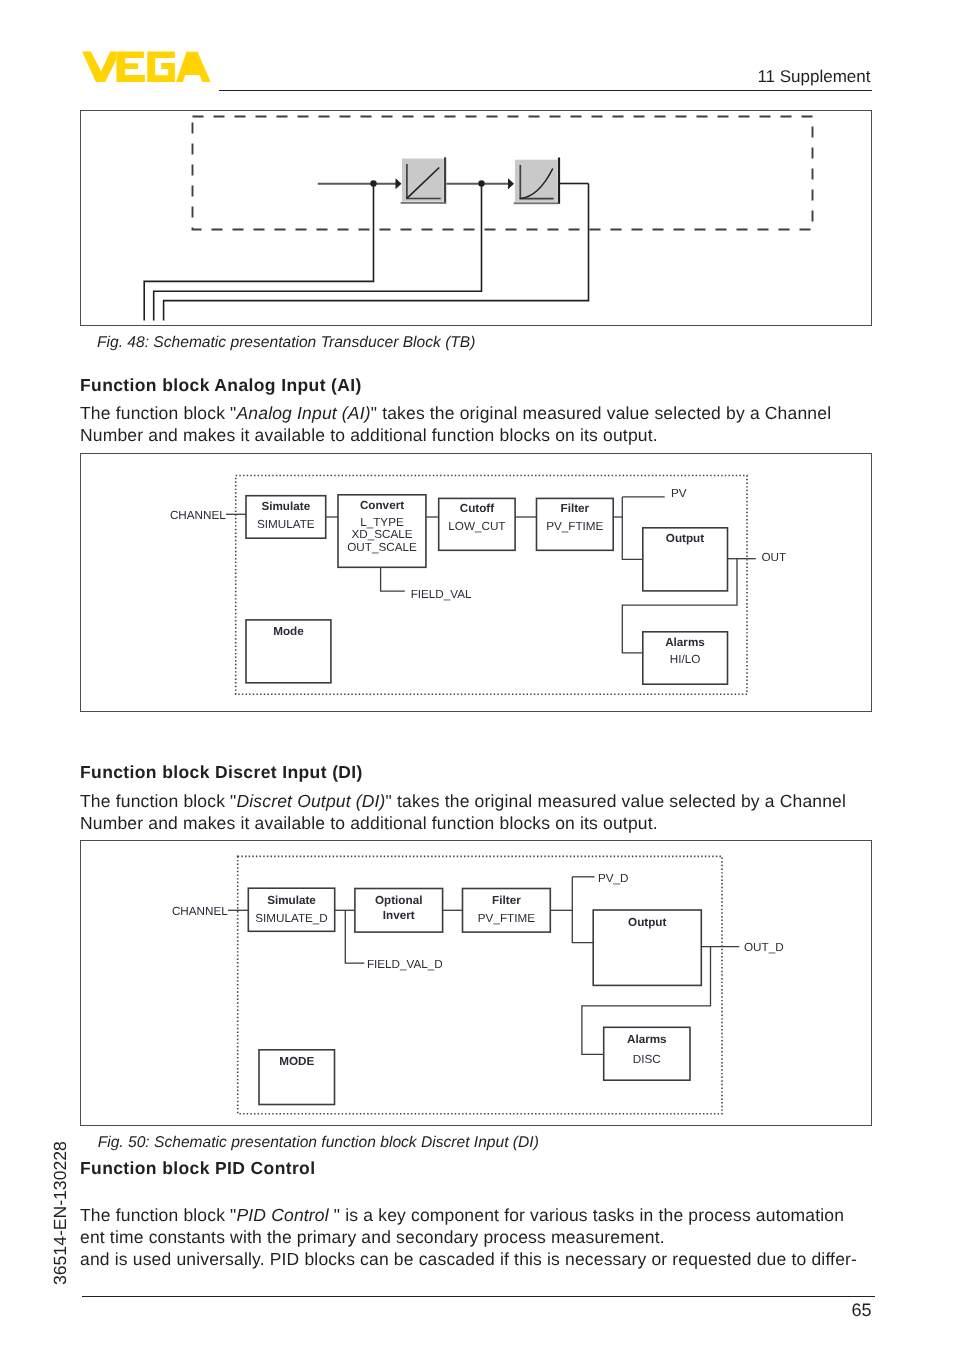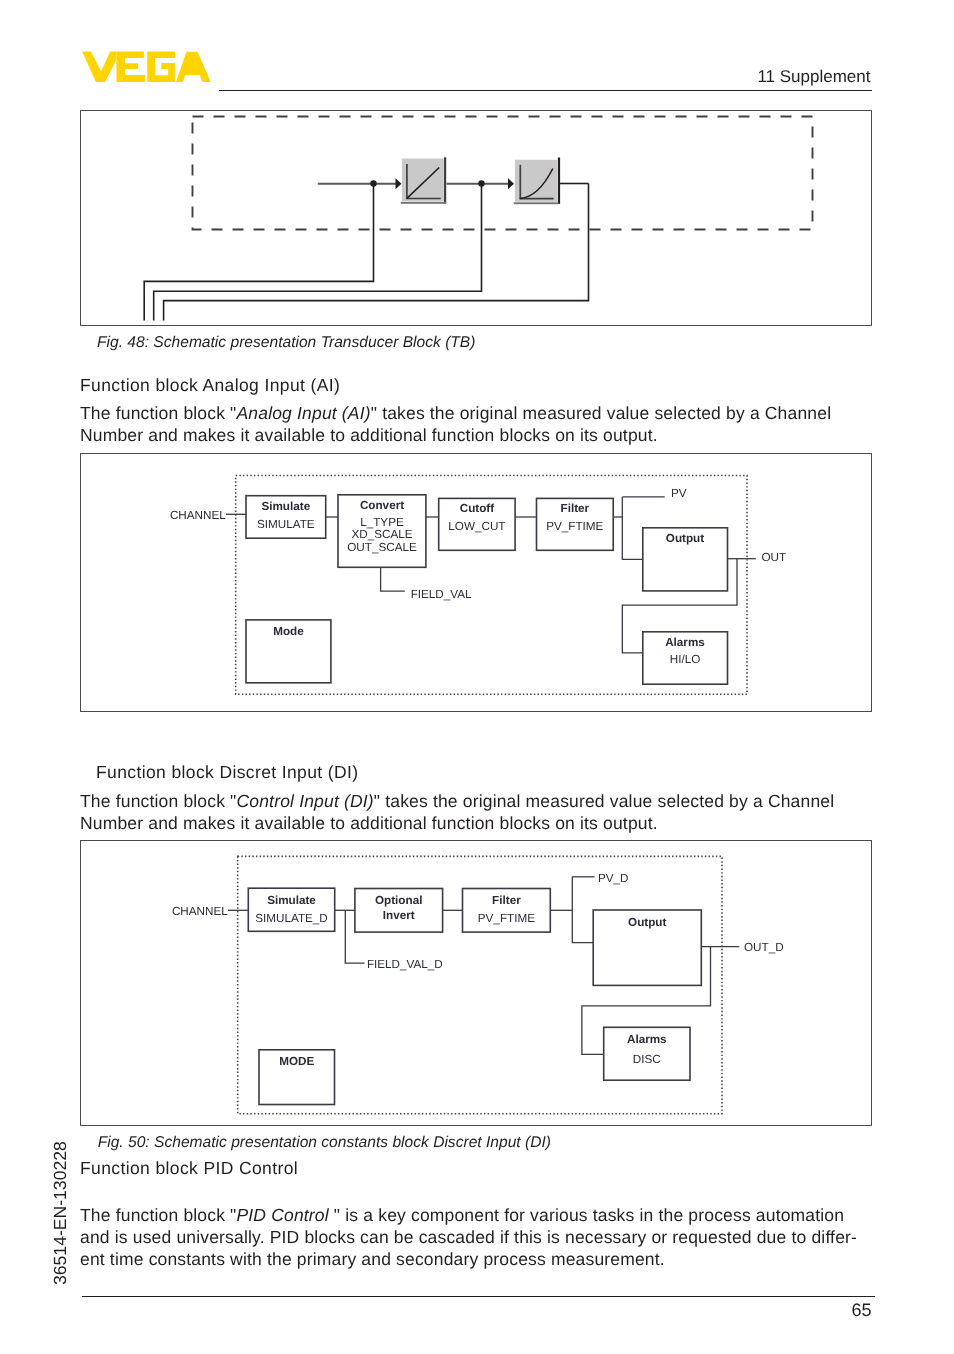--- a/index.html
+++ b/index.html
@@ -4,21 +4,21 @@
 <style>
   html,body{margin:0;padding:0;}
   body{width:954px;height:1354px;background:#ffffff;font-family:"Liberation Sans",sans-serif;color:#231f20;position:relative;overflow:hidden;-webkit-font-smoothing:antialiased;text-rendering:geometricPrecision;}
   .page{position:absolute;left:0;top:0;width:954px;height:1039px;}
   .abs{position:absolute;}
   #logo{left:81px;top:50.7px;width:130px;height:32px;overflow:visible;}
   #hdr-rule{left:218.9px;top:89.7px;width:653.1px;height:1.3px;background:#231f20;}
   #hdr-title{left:757.4px;top:67px;font-size:17px;white-space:nowrap;}
   .figbox{position:absolute;border:1px solid #4b4c4e;box-sizing:border-box;background:#fff;}
   .caption{position:absolute;font-size:15.6px;font-style:italic;white-space:nowrap;margin-left:17px;}
-  .h3{position:absolute;font-size:17.5px;font-weight:normal;letter-spacing:0.38px;white-space:nowrap;}
+  .h3{position:absolute;font-size:17.5px;font-weight:bold;letter-spacing:0.38px;white-space:nowrap;}
   .bodytext{position:absolute;font-size:17.5px;line-height:22px;letter-spacing:0.17px;}
   .bodytext i{font-style:italic;}
   .bodytext .ln{display:block;white-space:nowrap;}
   #sidecode{position:absolute;left:50px;top:1285px;font-size:17.6px;transform:rotate(-90deg);transform-origin:left top;white-space:nowrap;}
   .dg .bx rect{fill:#fff;stroke:#3b3b44;stroke-width:1.6;}
   .dg .tx text{font-family:"Liberation Sans",sans-serif;font-size:11.7px;fill:#2b2b38;}
   .dg .tx text.b{font-weight:bold;}
   #ftr-rule{left:81.5px;top:1295.5px;width:793.5px;height:1.3px;background:#231f20;}
   #ftr-left{left:79.5px;top:1301px;font-size:18.1px;white-space:nowrap;}
   #ftr-right{left:851.5px;top:1299.5px;font-size:18.1px;}
@@ -140,23 +140,23 @@
           <text class="b" x="207.5" y="180.5" text-anchor="middle">Mode</text>
           <text x="88.9" y="65">CHANNEL</text>
           <text x="329.7" y="143.5">FIELD_VAL</text>
           <text x="590" y="43">PV</text>
           <text x="680.4" y="107">OUT</text>
         </g>
       </g>
     </svg>
   </div>
 
-  <div class="h3" style="left:80px;top:762px;margin-left:16px;">Function block Discret Input (DI)</div>
+  <div class="h3" style="left:80px;top:762px;">Function block Discret Input (DI)</div>
   <div class="bodytext" style="left:80px;top:790px;width:762px;">
-      <span class="ln">The function block "<i>Control Input (DI)</i>" takes the original measured value selected by a Channel</span>
+      <span class="ln">The function block "<i>Discret Output (DI)</i>" takes the original measured value selected by a Channel</span>
       <span class="ln">Number and makes it available to additional function blocks on its output.</span>
     </div>
 
   <div class="figbox" id="fig50" style="left:80px;top:840px;width:792px;height:286px;">
     <svg width="790" height="284" viewBox="0 0 790 284">
       <g class="dg">
         <rect x="156.7" y="15.4" width="484.3" height="257.3" fill="none" stroke="#43434d" stroke-width="1.6" stroke-dasharray="1.45 2.2"></rect>
         <g stroke="#3b3b44" stroke-width="1.3" fill="none">
           <path d="M147 69.3 H167.3"></path>
           <path d="M253.7 69.3 H273.9"></path>
@@ -188,26 +188,26 @@
           <text x="565.8" y="222" text-anchor="middle">DISC</text>
           <text class="b" x="215.7" y="224" text-anchor="middle">MODE</text>
           <text x="90.9" y="74">CHANNEL</text>
           <text x="285.9" y="126.5">FIELD_VAL_D</text>
           <text x="516.9" y="40.5">PV_D</text>
           <text x="663" y="109.5">OUT_D</text>
         </g>
       </g>
     </svg>
   </div>
-  <div class="caption" style="left:80.7px;top:1134px;">Fig. 50: Schematic presentation constants block Discret Input (DI)</div>
+  <div class="caption" style="left:80.7px;top:1134px;">Fig. 50: Schematic presentation function block Discret Input (DI)</div>
 
   <div class="h3" style="left:80px;top:1158px;">Function block PID Control</div>
   <div class="bodytext" style="left:80px;top:1203.5px;width:790px;">
       <span class="ln">The function block "<i>PID Control </i>" is a key component for various tasks in the process automation</span>
+      <span class="ln">ent time constants with the primary and secondary process measurement.</span>
       <span class="ln">and is used universally. PID blocks can be cascaded if this is necessary or requested due to differ-</span>
-      <span class="ln">ent time constants with the primary and secondary process measurement.</span>
     </div>
 
   <div class="abs" id="sidecode">36514-EN-130228</div>
   <div class="abs" id="ftr-rule"></div>
   <div class="abs" id="ftr-right">65</div>
 
 </div>
 
 </body></html>

